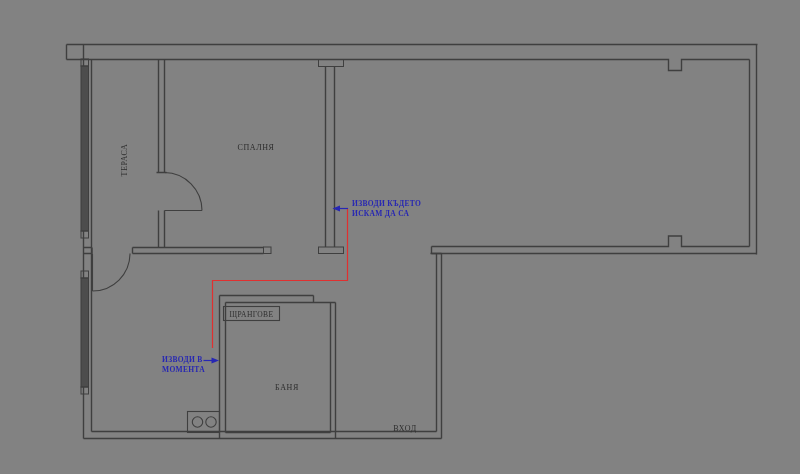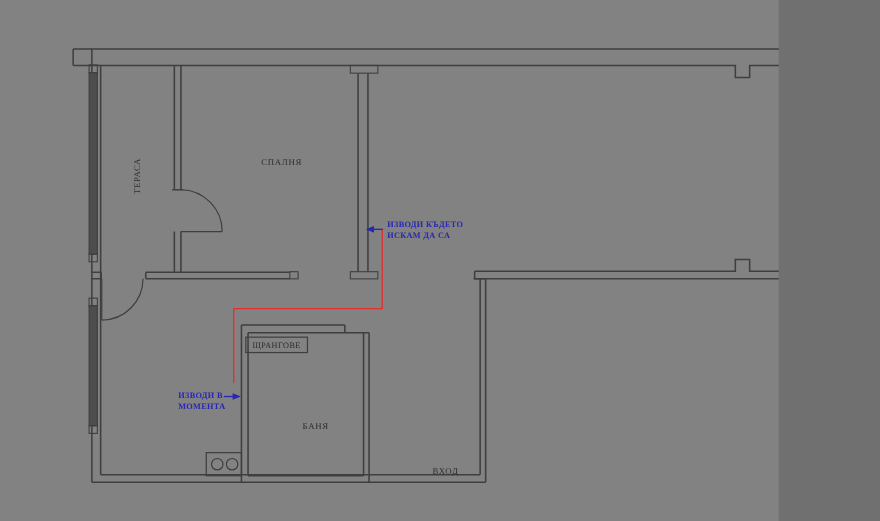--- a/index.html
+++ b/index.html
@@ -1,19 +1,19 @@
 <!DOCTYPE html>
 <html style="--bg: #828282; --wall: #3f3f3f; --window-fill: #4d4d4d; --label: #2d2d2d; --blue: #2727b3; --red: #e03030;"><head>
 <meta charset="utf-8">
 <style>
   html,body{margin:0;padding:0;}
   body{background:#707070;font-family:"Liberation Serif",serif;}
   .screen{
     position:relative;
-    width:708px;height:474px;
+    width:800px;height:474px;
     background:var(--bg,#828282);
     overflow:hidden;
   }
   svg{display:block;}
   .wall{fill:none;stroke:var(--wall,#3f3f3f);stroke-width:1.4;}
   .thinwall{fill:none;stroke:var(--wall,#3f3f3f);stroke-width:1.1;}
   .win{fill:var(--window-fill,#4d4d4d);stroke:var(--wall,#3f3f3f);stroke-width:1;}
   .wincap{fill:none;stroke:var(--wall,#3f3f3f);stroke-width:1;}
   .red-line{fill:none;stroke:var(--red,#e03030);stroke-width:1.2;}
   .blue-line{fill:none;stroke:var(--blue,#2727b3);stroke-width:1.2;}

